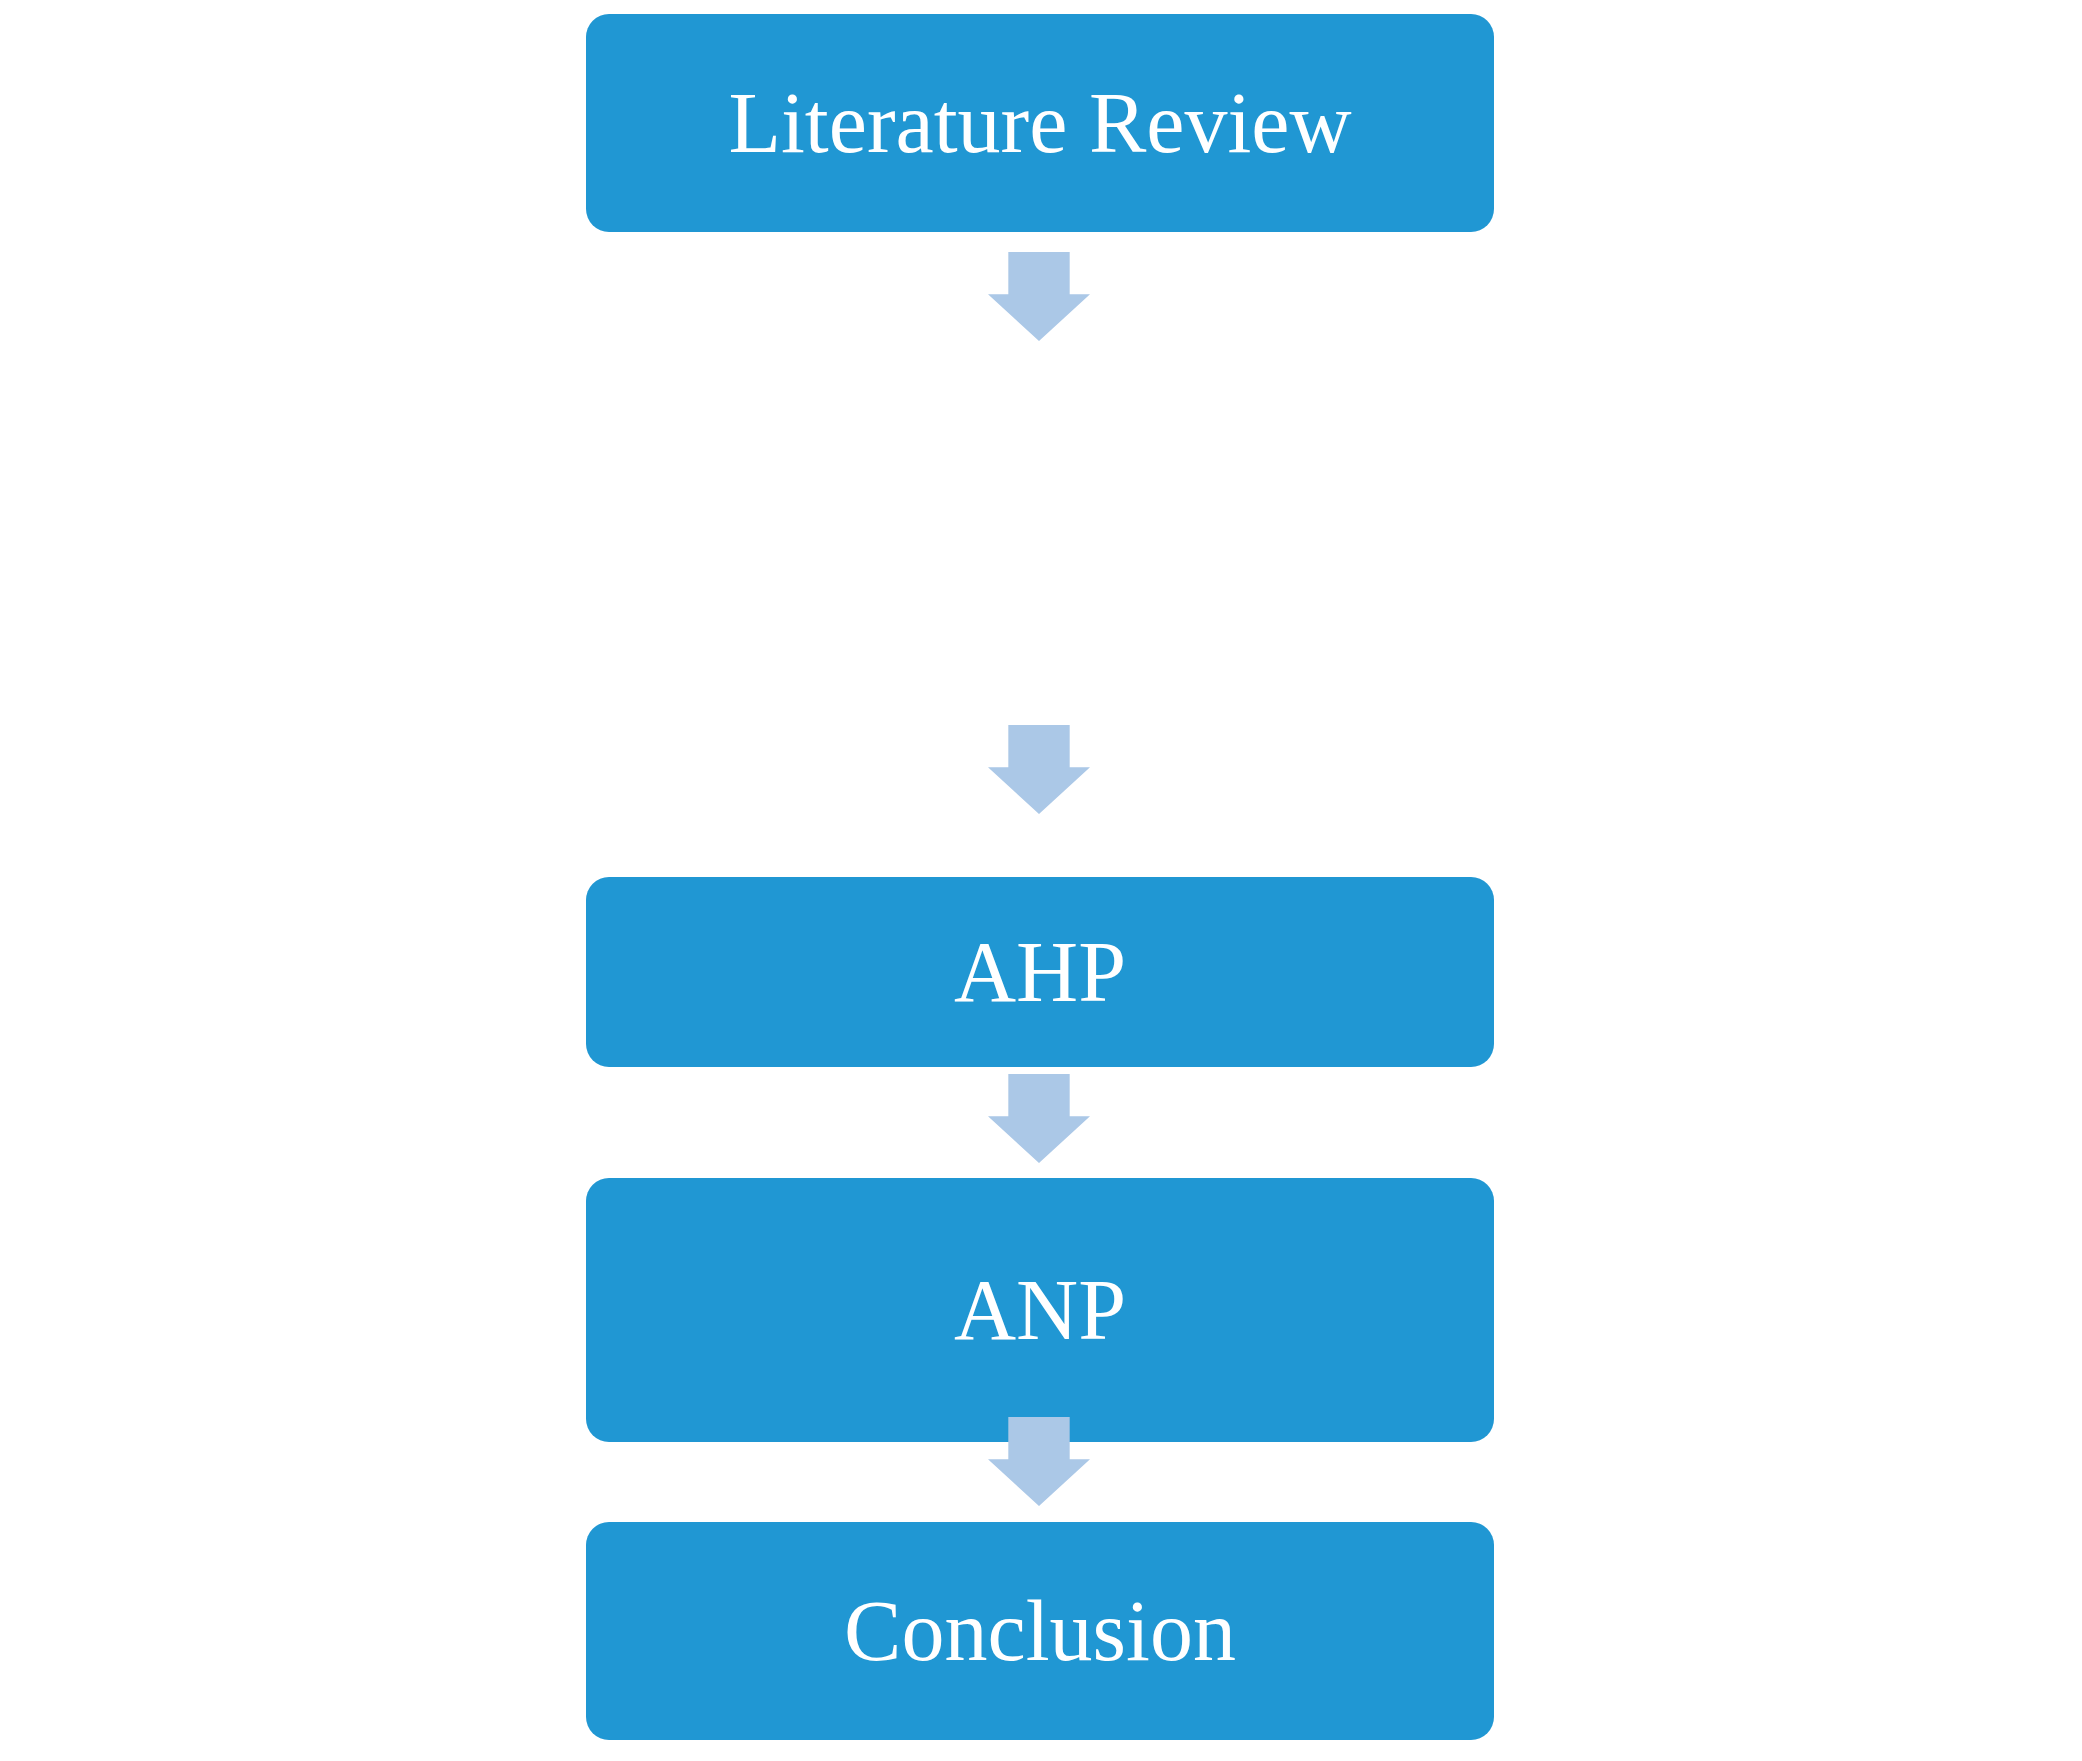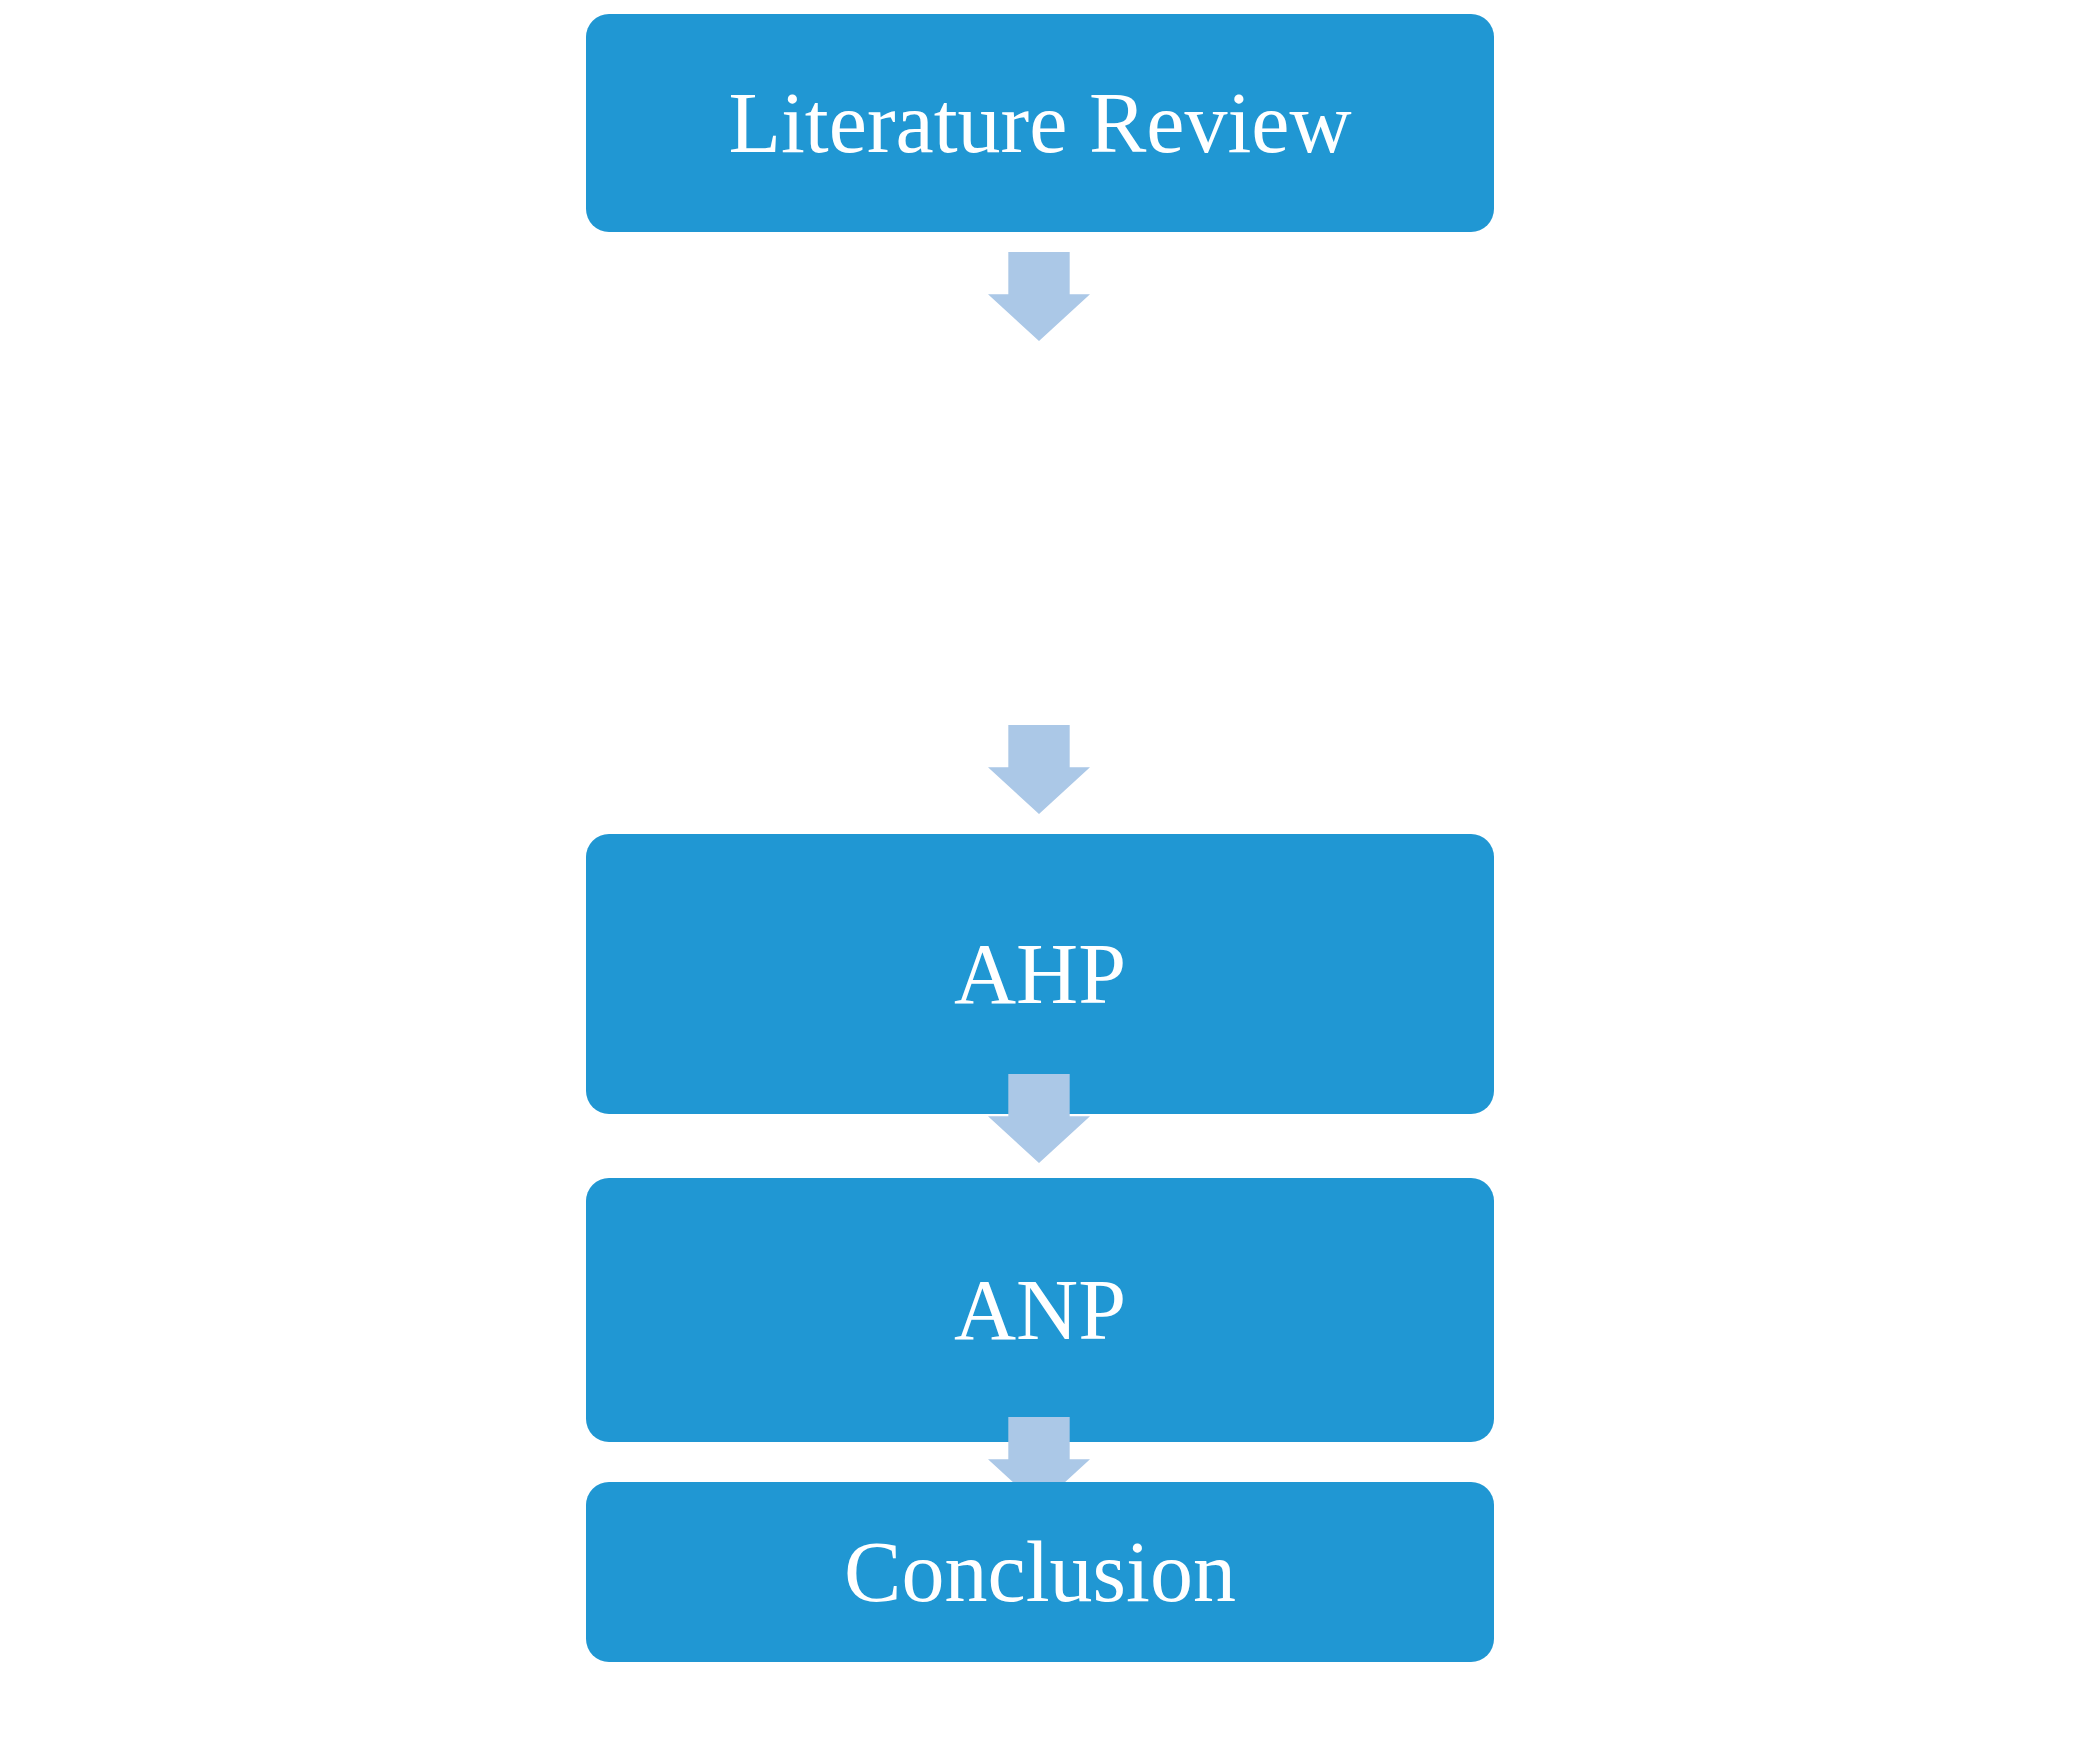--- a/index.html
+++ b/index.html
@@ -44,25 +44,25 @@
     width: 102px;
     height: 89px;
     color: var(--arrow-fill);
     display: block;
   }
   
   #step-1 { top: 14px;   height: 218px; }
   #arrow-1 { top: 252px; }
   #step-2 { top: 359px;  height: 344px; }
   #arrow-2 { top: 725px; }
-  #step-3 { top: 834px;  height: 280px; }
+  #step-3 { top: 877px;  height: 190px; }
   #arrow-3 { top: 1074px; }
   #step-4 { top: 1178px; height: 264px; }
   #arrow-4 { top: 1417px; }
-  #step-5 { top: 1482px; height: 180px; }
+  #step-5 { top: 1522px; height: 218px; }
 </style>
 </head>
 <body>
 
 <div class="canvas">
 
   <div class="step narrow" id="step-1">
     <span class="line">Literature Review</span>
   </div>
 

